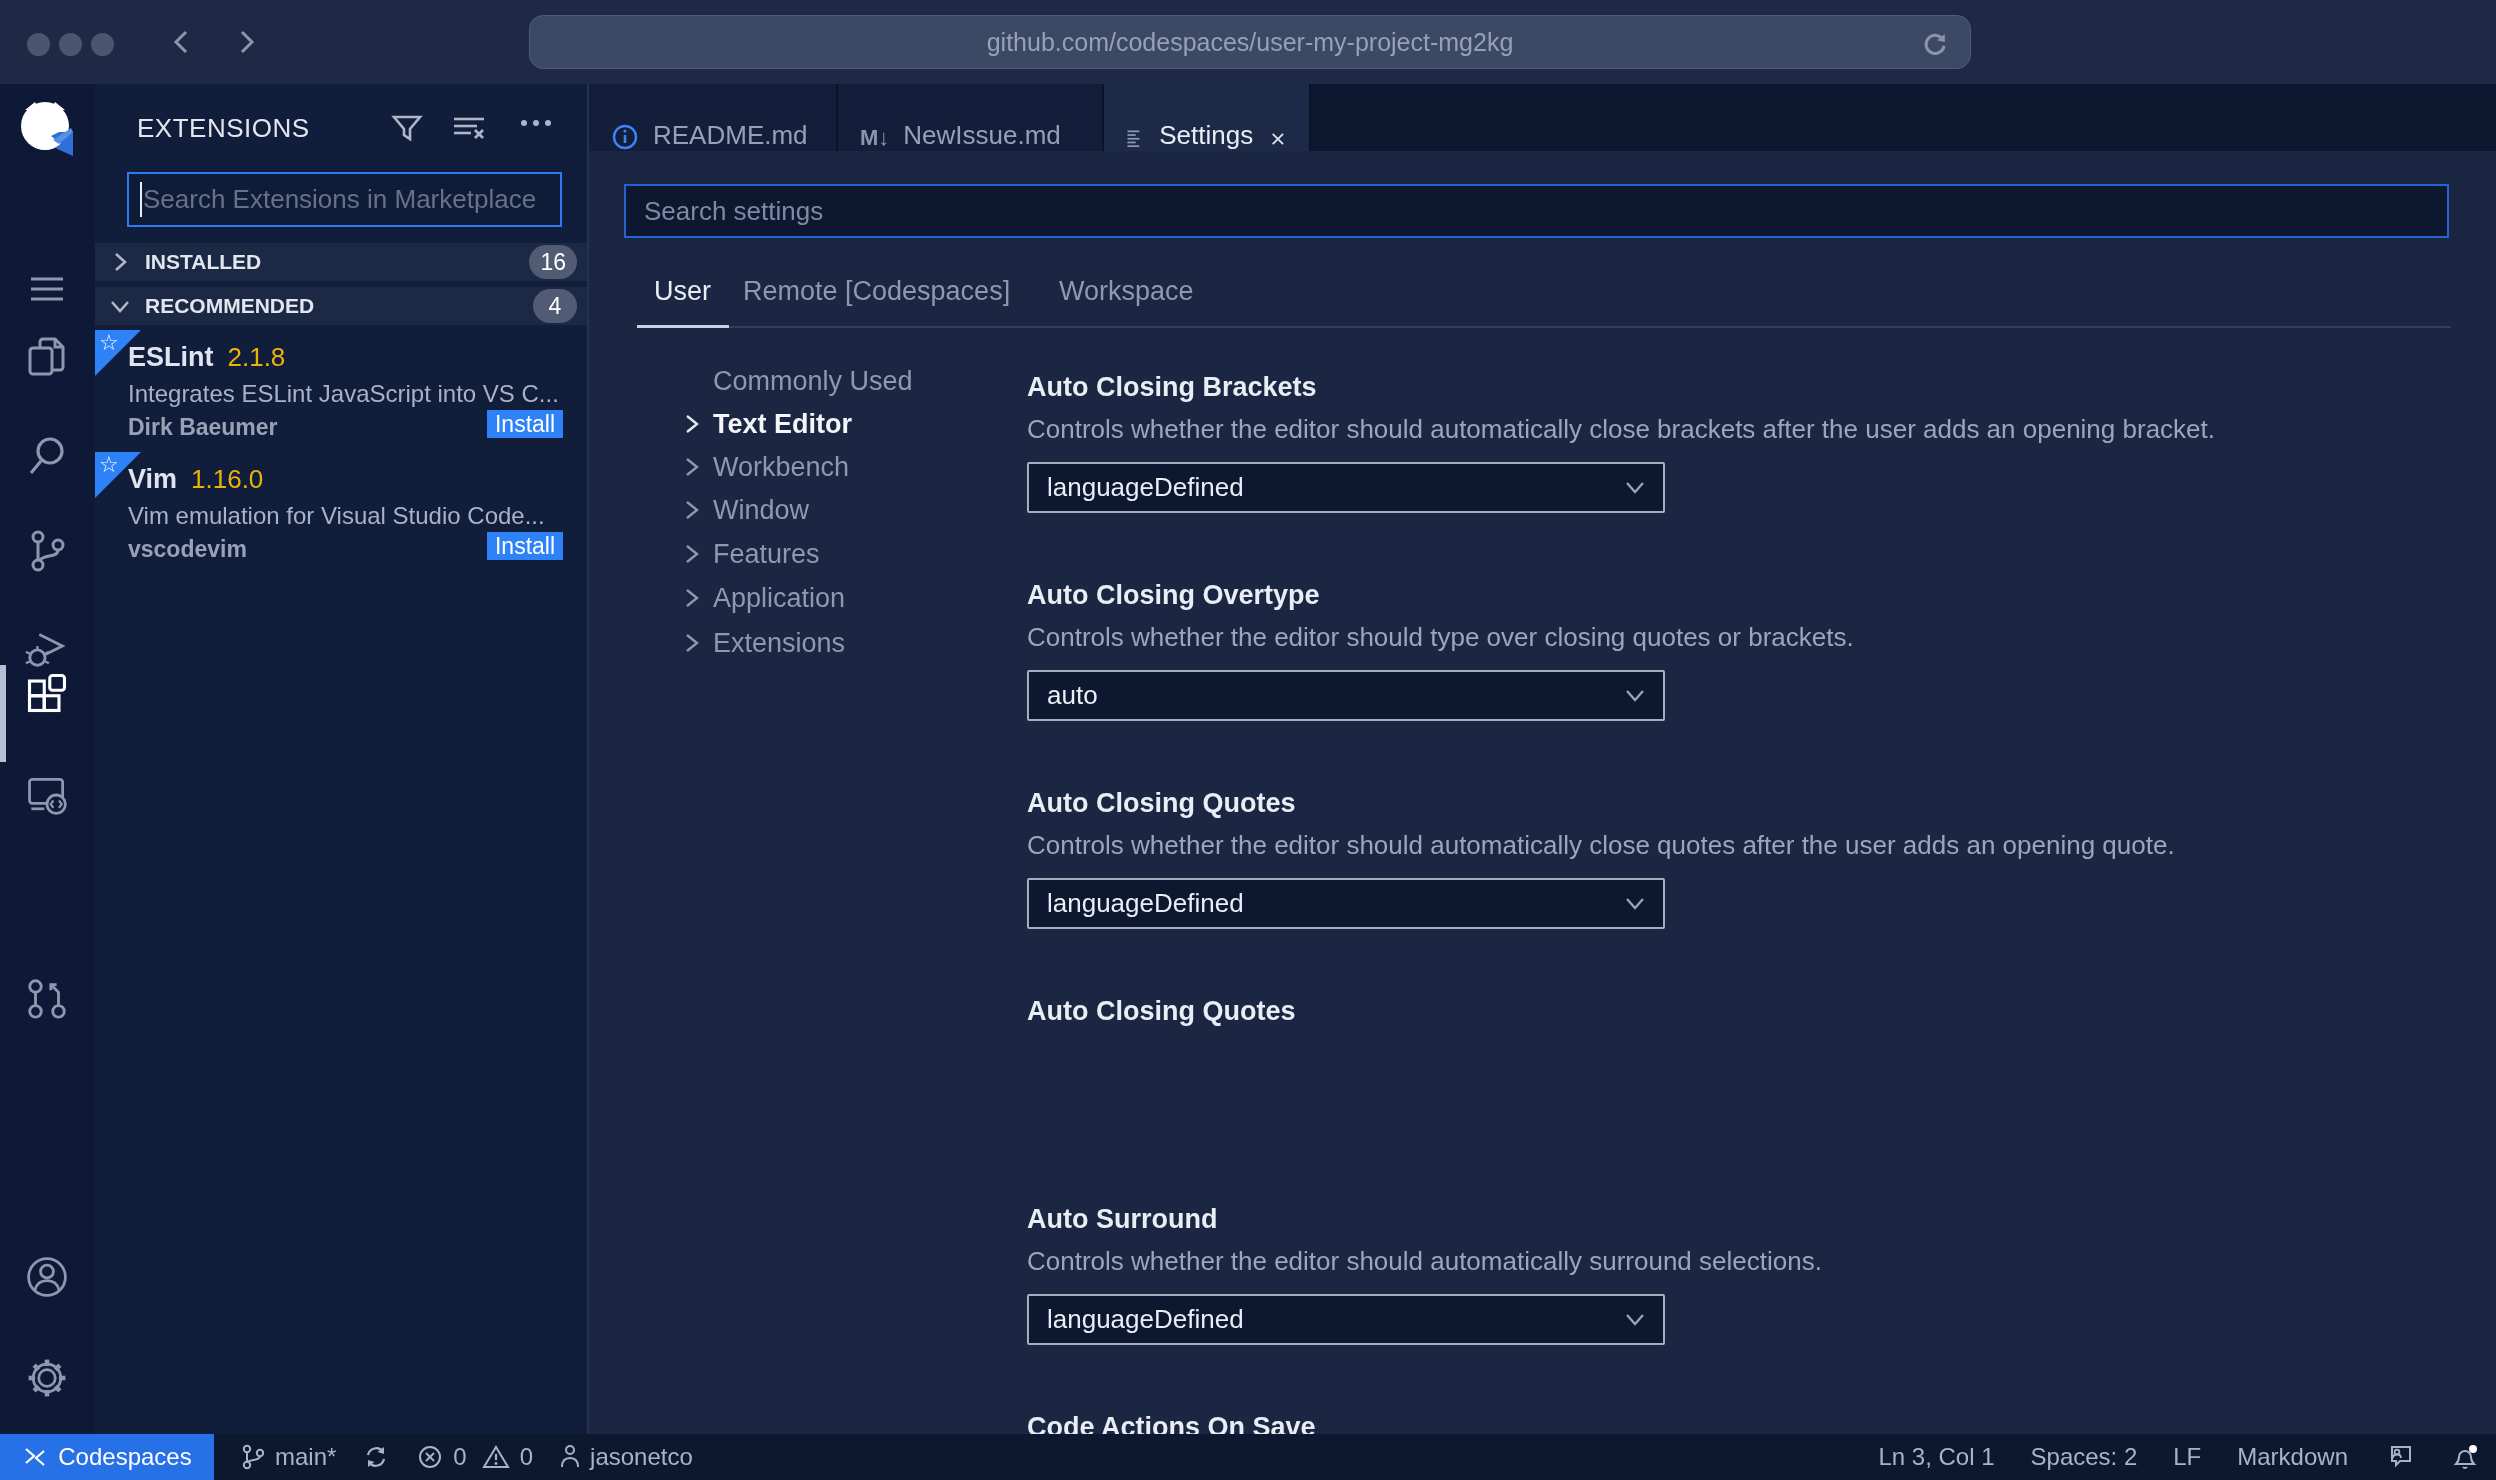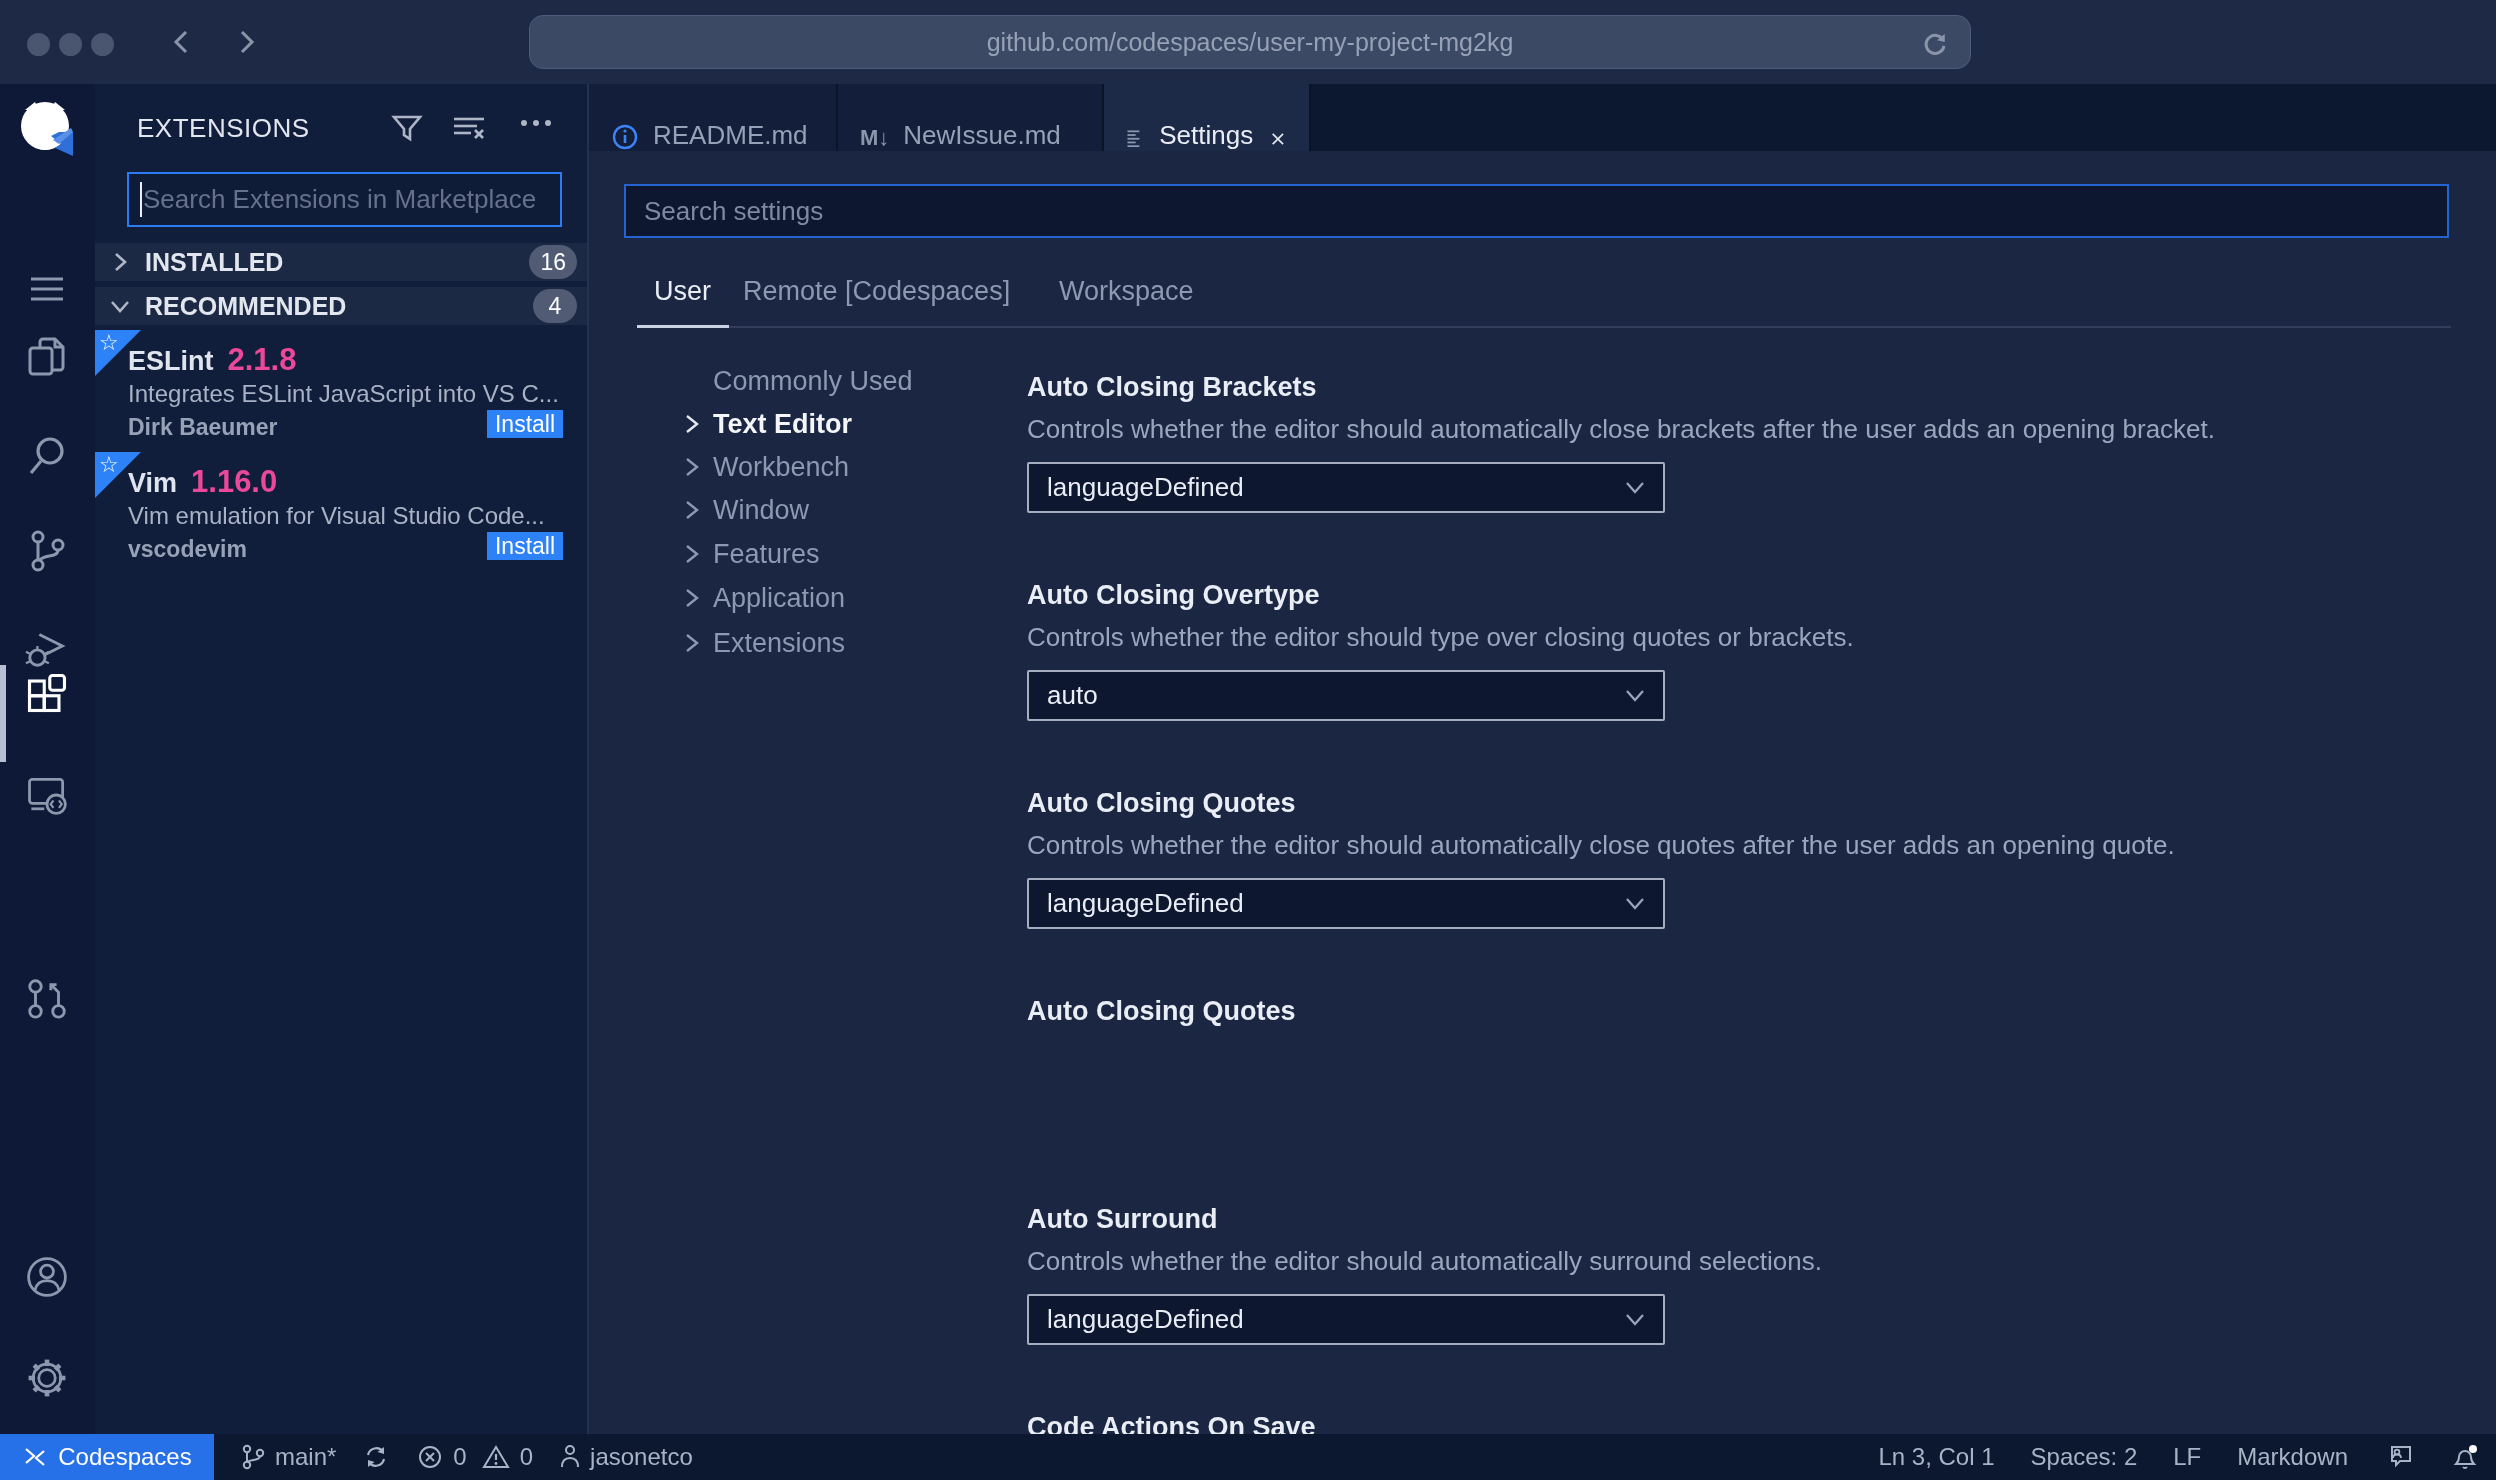--- a/index.html
+++ b/index.html
@@ -29,28 +29,28 @@
   .sb-title{position:absolute;left:42px;top:29px;font-size:26px;letter-spacing:.5px;color:#e2e6ee;}
   .sb-hicon{position:absolute;top:27px;}
   .sb-search{position:absolute;left:32px;top:88px;width:435px;height:55px;box-sizing:border-box;
              background:#0f1c38;border:2px solid var(--c-search_border,#2c7bf2);
              color:#e9edf5;font-size:26px;padding:0 14px;outline:none;}
   .sb-search::placeholder{color:#67718c;}
   .caret{position:absolute;left:45px;top:98px;width:2px;height:35px;background:#e9edf5;}
   .sectrow{position:absolute;left:0;width:494px;height:38px;background:var(--c-row_bg,#1c2945);
            display:flex;align-items:center;}
   .sect-chev{margin-left:14px;}
-  .sect-label{margin-left:14px;font-size:25px;font-weight:bold;color:#e2e6ee;}
+  .sect-label{margin-left:14px;font-size:21px;font-weight:bold;color:#e2e6ee;}
   .badge{position:absolute;right:12px;top:2px;min-width:22px;height:34px;padding:0 11px;border-radius:18px;
          background:var(--c-badge_bg,#515c74);color:#fff;font-size:23px;display:flex;align-items:center;justify-content:center;}
   .extitem{position:absolute;left:0;width:494px;height:118px;}
   .ribbon{position:absolute;left:0;top:0;width:0;height:0;border-top:46px solid var(--c-accent,#2e82f7);border-right:46px solid transparent;}
   .ribbon-star{position:absolute;left:4px;top:0px;color:#fff;font-size:22px;}
   .ext-name{font-size:27px;font-weight:bold;color:#dfe4ee;}
-  .ext-ver{font-size:31px;color:#ec4899;margin-left:14px;font-weight:bold;}
+  .ext-ver{font-size:26px;color:#eab308;margin-left:14px;font-weight:normal;}
   .ext-desc{position:absolute;left:33px;top:50px;width:445px;font-size:24px;color:#a9b2c4;white-space:nowrap;overflow:hidden;}
   .ext-pub{position:absolute;left:33px;top:84px;font-size:23px;font-weight:bold;color:#98a2b6;}
   .install{position:absolute;left:392px;top:80px;width:76px;height:28px;background:var(--c-accent,#2e82f7);
            color:#fff;font-size:23px;border:none;display:flex;align-items:center;justify-content:center;}
 
   
   .editor{position:absolute;left:589px;top:84px;width:1907px;height:1350px;background:var(--c-editor_bg,#1b2742);overflow:hidden;}
   .tabbar{position:absolute;left:0;top:0;width:1907px;height:67px;background:var(--c-tabbar_bg,#0c1730);display:flex;}
   .tab{height:67px;box-sizing:border-box;display:flex;align-items:flex-end;background:var(--c-tab_bg,#121e3a);
        border-right:2px solid #0a1426;padding:0 22px;}

